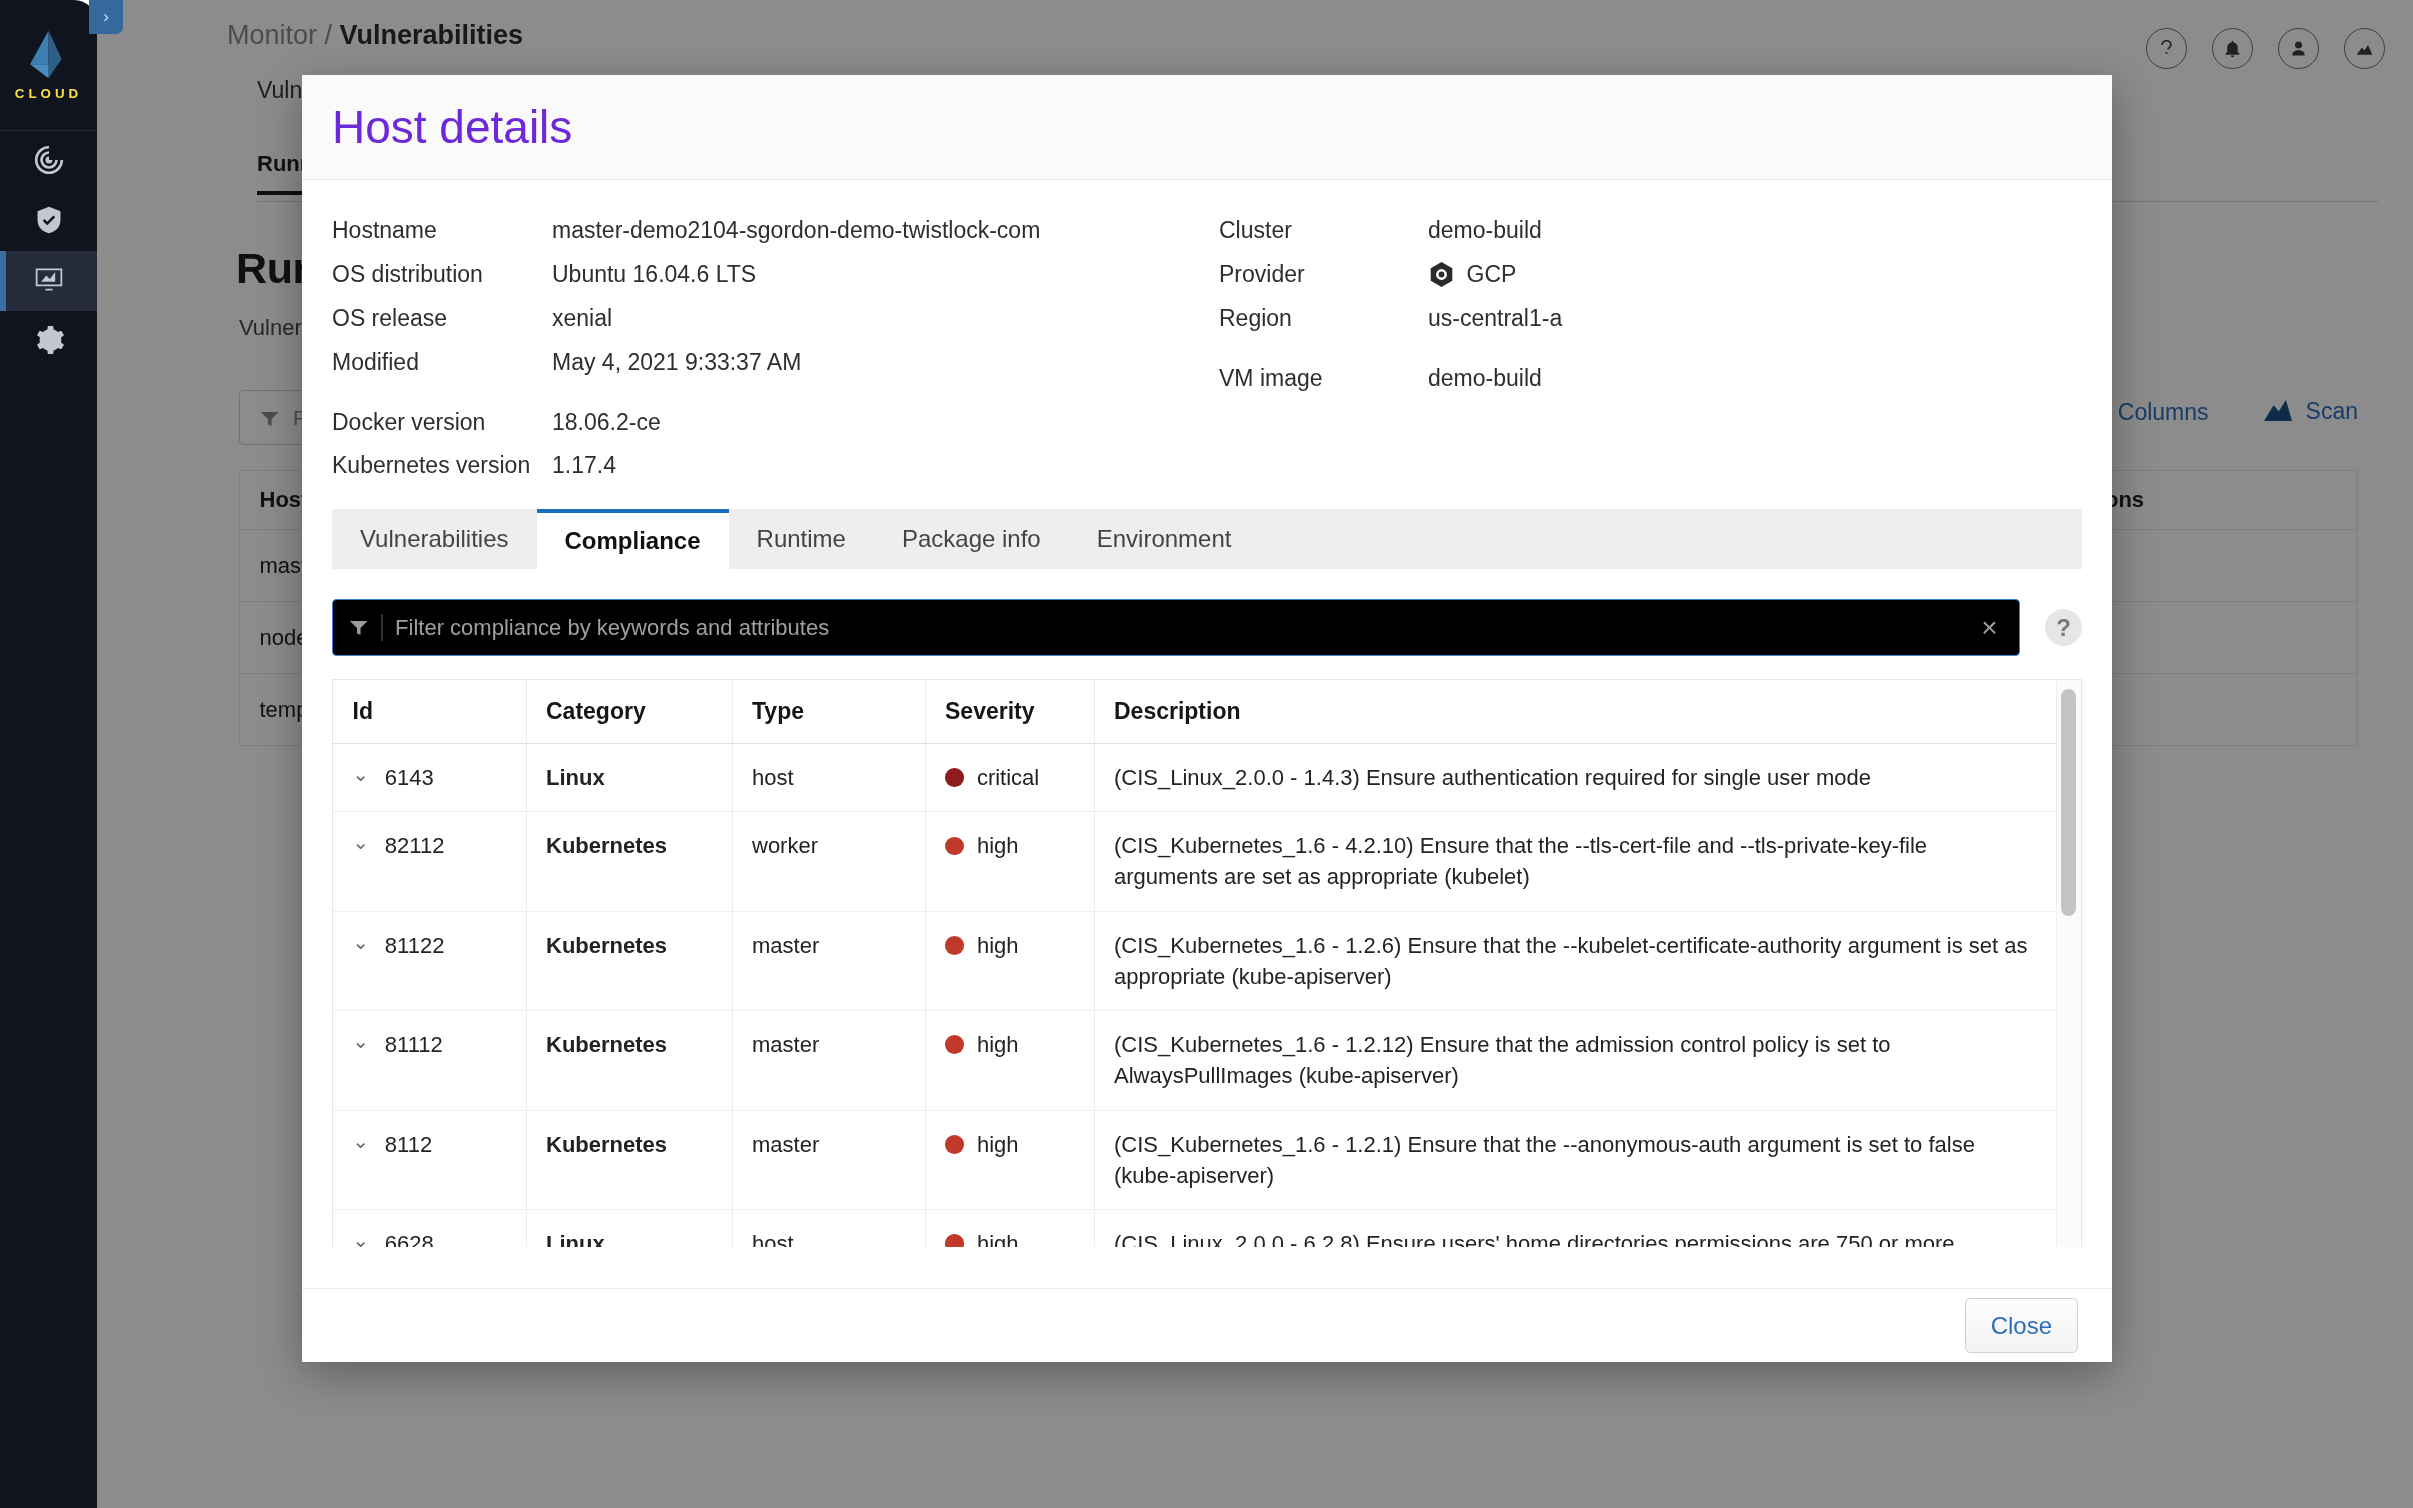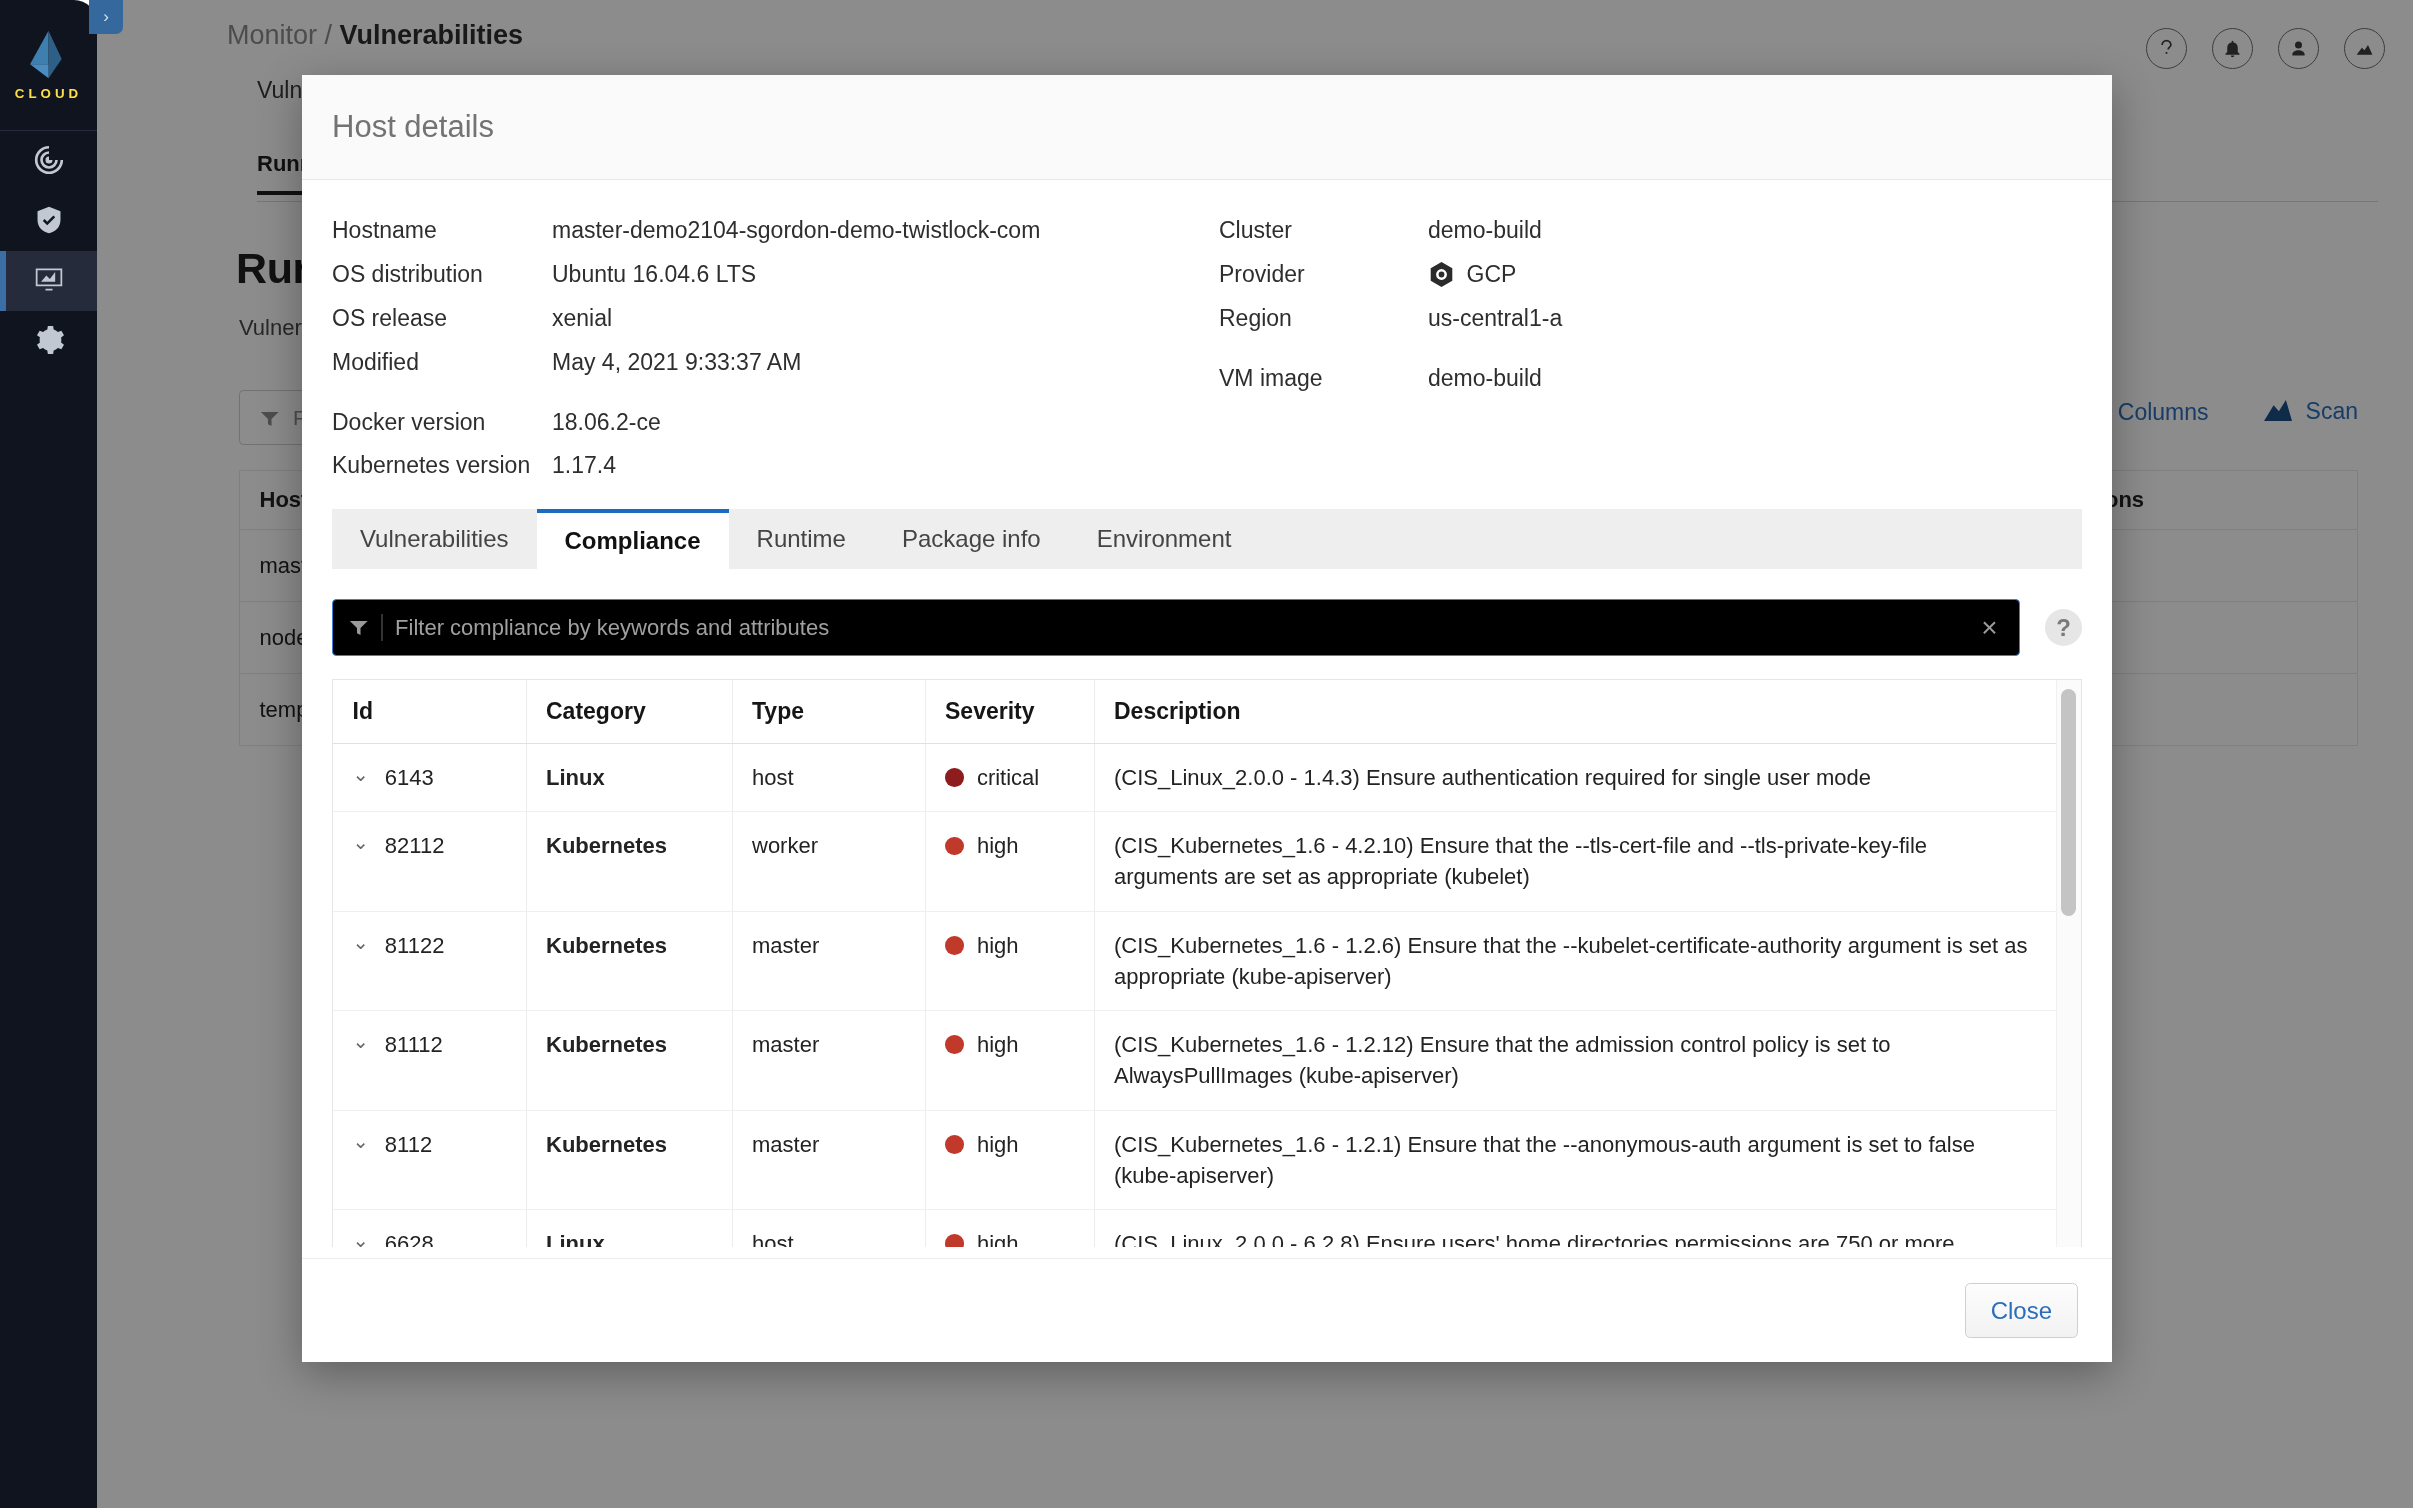--- a/index.html
+++ b/index.html
@@ -125,21 +125,21 @@
   .modal {
     position: absolute; left: 302px; top: 75px; width: 1810px; height: 1287px;
     background: #ffffff; z-index: 50;
     box-shadow: 0 12.4px 41px rgba(0,0,0,0.32);
     display: flex; flex-direction: column;
   }
   .modal-header {
     height: 105px; background: #fafafa; border-bottom: 0.9px solid #e6e6e6;
     display: flex; align-items: center; padding-left: 30px;
   }
-  .modal-title { font-size: 31px; color: #737373; font-weight: 400; }
+  .modal-title { font-size: 46px; color: #6d28d9; font-weight: 400; }
 
   .modal-body { flex: 1; padding: 28px 30px 0 30px; overflow: hidden; }
 
   .meta-grid { display: flex; gap: 0; margin-bottom: 23px; }
   .meta-col { display: flex; }
   .meta-col.left { width: 887px; }
   .meta-labels, .meta-values { display: flex; flex-direction: column; }
   .meta-labels { width: 220px; }
   .meta-row {
     height: 44px; display: flex; align-items: center;
@@ -215,21 +215,21 @@
   .ct-scrollbar {
     width: 25px; background: #fbfbfb; border-left: 0.9px solid #f0f0f0;
     position: relative;
   }
   .ct-thumb {
     position: absolute; left: 4.4px; top: 9px; width: 15px; height: 227px;
     background: #c4c4c4; border-radius: 8px;
   }
 
   .modal-footer {
-    height: 104px; border-top: 0.9px solid #ececec;
+    height: 74px; border-top: 0.9px solid #ececec;
     display: flex; align-items: center; justify-content: flex-end;
     padding-right: 34px;
   }
   .close-btn {
     min-width: 105px; height: 55px; padding: 0 25px;
     border: 0.9px solid #cfcfcf; border-radius: 5.3px;
     background: linear-gradient(#fdfdfd,#f2f2f2);
     color: #2a6ebb; font-size: 24px; font-family: "Liberation Sans", sans-serif;
     cursor: pointer;
   }

